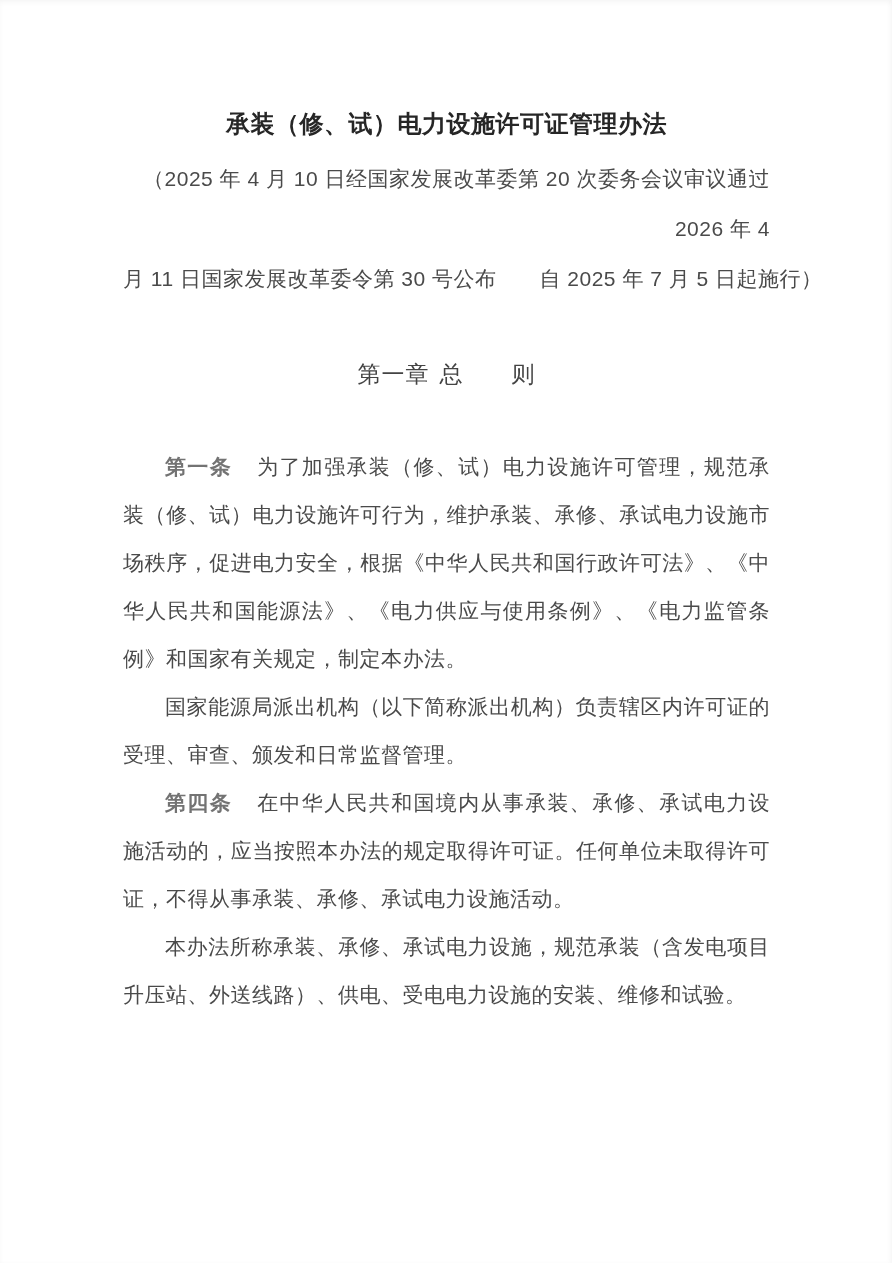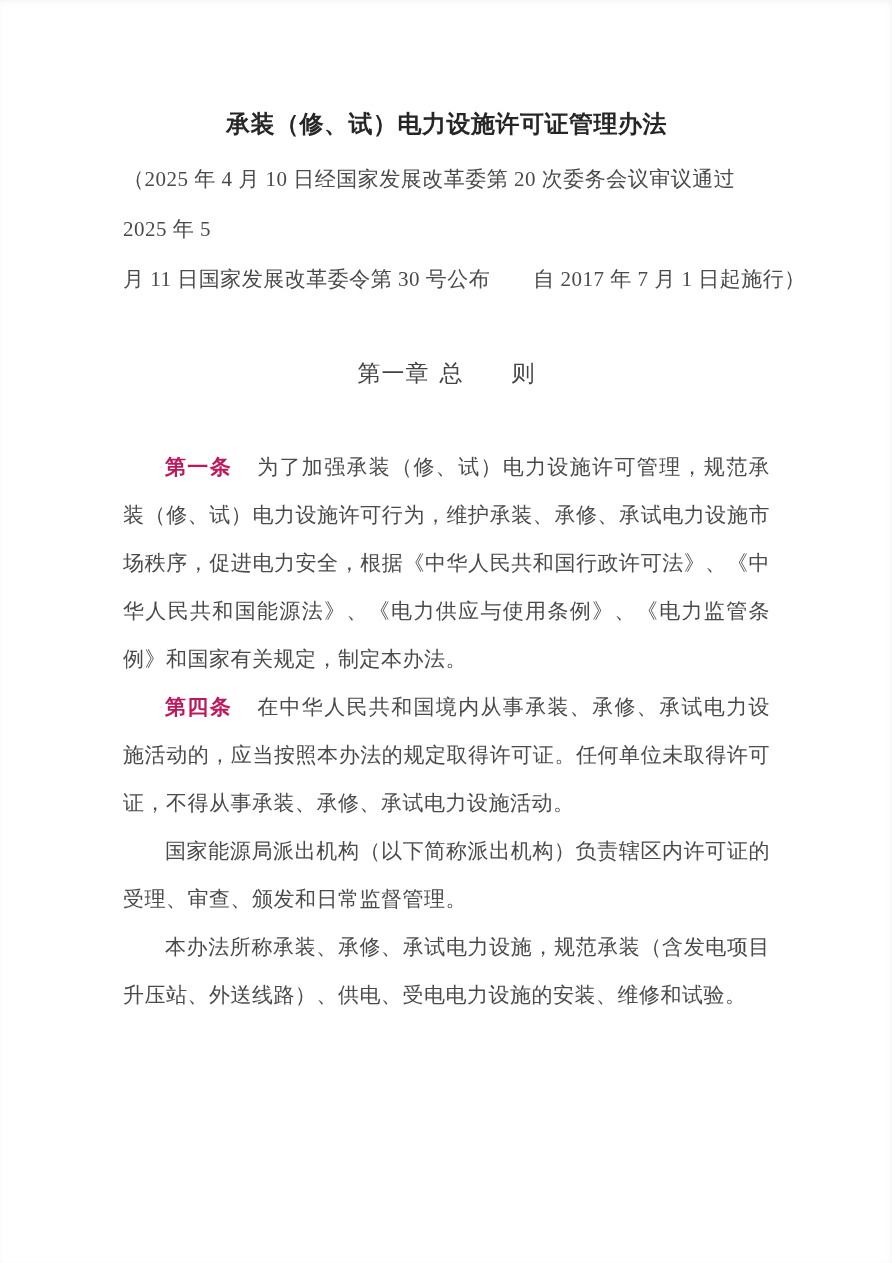--- a/index.html
+++ b/index.html
@@ -7,21 +7,21 @@
     padding: 0;
     background: #ffffff;
   }
   .page {
     position: relative;
     width: 892px;
     height: 1263px;
     background: #ffffff;
     overflow: hidden;
     box-shadow: inset 0 3px 5px rgba(0,0,0,0.03), inset -3px 0 4px rgba(0,0,0,0.02);
-    font-family: Liberation Serif, serif;
+    font-family: Liberation Sans, sans-serif;
     color: #4a4a4a;
   }
   .content {
     padding: 104px 122px 0 123px;
   }
   .title {
     margin: 0;
     font-size: 24px;
     font-weight: bold;
     color: #262626;
@@ -33,21 +33,21 @@
     margin-top: 10px;
   }
   .pre-line {
     margin: 0;
     font-size: 21px;
     line-height: 50px;
     letter-spacing: 0.5px;
     color: #4a4a4a;
     white-space: nowrap;
   }
-  .center { text-align: left; }
+  .center { text-align: right; }
   .left   { text-align: left; }
   .chapter {
     margin: 55px 0 0 0;
     font-size: 23px;
     font-weight: normal;
     color: #444444;
     text-align: center;
     line-height: 30px;
     letter-spacing: 1px;
   }
@@ -62,53 +62,53 @@
     letter-spacing: 0.5px;
     text-align: justify;
     color: #4a4a4a;
   }
   .par {
     margin: 0;
     text-indent: 2em;
   }
   .term {
     font-weight: bold;
-    color: #be185d;
+    color: #737373;
     margin-right: 1.2em;
   }
   .term:empty {
     display: none;
     margin: 0;
   }
 </style>
 </head>
 <body>
 
 <div class="page">
   <div class="content">
 
     <h1 class="title">承装（修、试）电力设施许可证管理办法</h1>
 
     <div class="preamble">
       <p class="pre-line center">（2025 年 4 月 10 日经国家发展改革委第 20 次委务会议审议通过</p>
-      <p class="pre-line center">2025 年 5</p>
-      <p class="pre-line left">月 11 日国家发展改革委令第 30 号公布　　自 2017 年 7 月 1 日起施行）</p>
+      <p class="pre-line center">2026 年 4</p>
+      <p class="pre-line left">月 11 日国家发展改革委令第 30 号公布　　自 2025 年 7 月 5 日起施行）</p>
     </div>
 
     <h2 class="chapter">
       <span>第一章</span><span class="chapter-title-text">总　　则</span>
     </h2>
 
     <div class="body-text">
 
       <p class="par"><span class="term">第一条</span><span>为了加强承装（修、试）电力设施许可管理，规范承装（修、试）电力设施许可行为，维护承装、承修、承试电力设施市场秩序，促进电力安全，根据《中华人民共和国行政许可法》、《中华人民共和国能源法》、《电力供应与使用条例》、《电力监管条例》和国家有关规定，制定本办法。</span></p>
 
 
 
+      <p class="par"><span>国家能源局派出机构（以下简称派出机构）负责辖区内许可证的受理、审查、颁发和日常监督管理。</span></p>
+
       <p class="par"><span class="term">第四条</span><span>在中华人民共和国境内从事承装、承修、承试电力设施活动的，应当按照本办法的规定取得许可证。任何单位未取得许可证，不得从事承装、承修、承试电力设施活动。</span></p>
-
-      <p class="par"><span>国家能源局派出机构（以下简称派出机构）负责辖区内许可证的受理、审查、颁发和日常监督管理。</span></p>
 
       <p class="par"><span>本办法所称承装、承修、承试电力设施，规范承装（含发电项目升压站、外送线路）、供电、受电电力设施的安装、维修和试验。</span></p>
 
     </div>
   </div>
 </div>
 
 </body></html>

